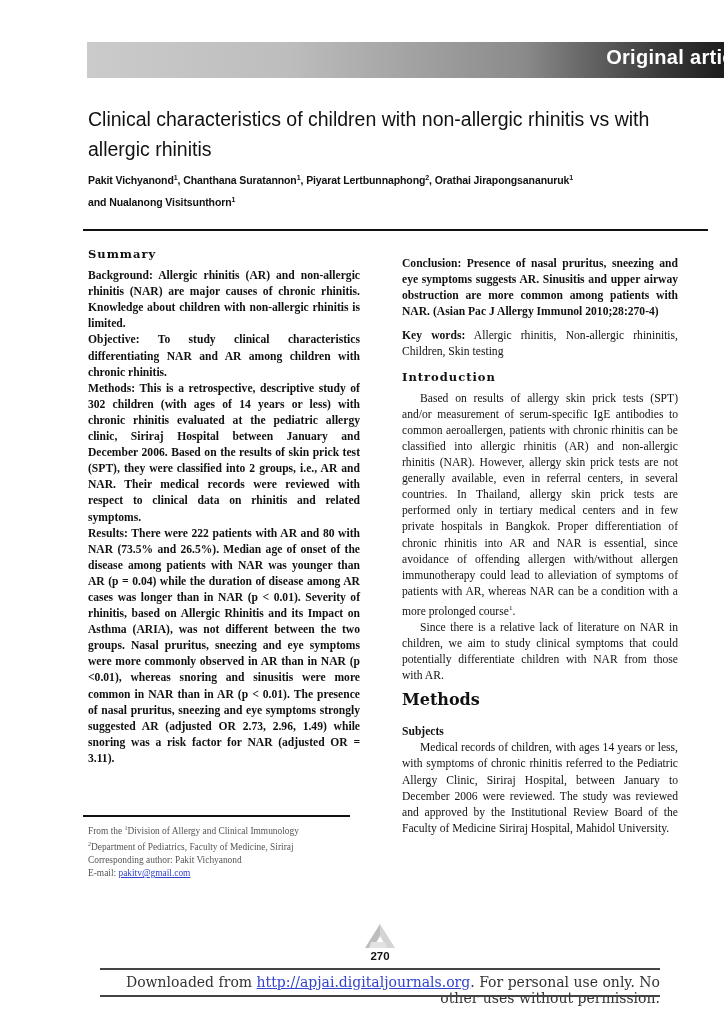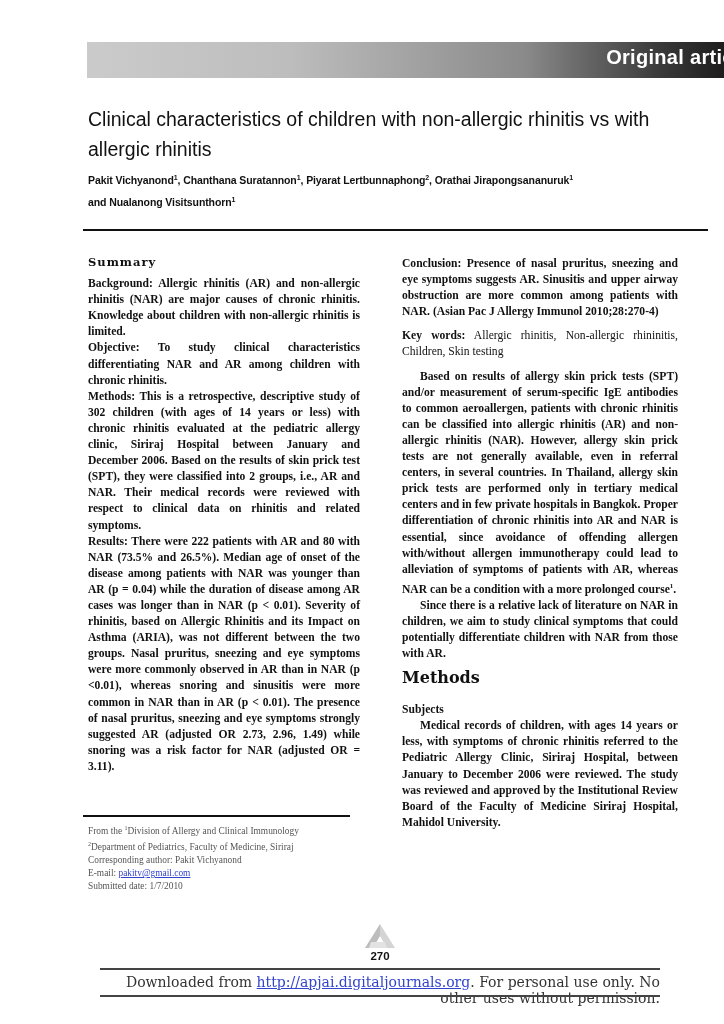--- a/index.html
+++ b/index.html
@@ -28,26 +28,26 @@
   .col-left {
     position: absolute; left: 88px; top: 246px; width: 272px;
     font-family: "Liberation Serif", serif; font-size: 11.6px; line-height: 16.1px; color: #111;
   }
   .col-right {
     position: absolute; left: 402px; top: 256px; width: 276px;
     font-family: "Liberation Serif", serif; font-size: 11.6px; line-height: 16.1px; color: #111;
   }
   .sec-head {
     font-family: "DejaVu Serif", serif; font-weight: bold; font-size: 11.5px;
-    letter-spacing: 1px; margin: 8px 0 6px 0;
+    letter-spacing: 1px; margin: 0 0 6px 0;
   }
   .abs p { margin: 0; text-align: justify; font-weight: bold; }
   .abs b { font-weight: bold; }
   .body-p { margin: 0; text-align: justify; }
-  .indent { text-indent: 18px; font-weight: bold; }
+  .indent { text-indent: 18px; }
   .kw { margin: 8px 0 8px 0; text-align: justify; }
   .kw .lbl { font-weight: bold; }
   .sub-head { font-family: "DejaVu Serif", serif; font-weight: bold; font-size: 16px; margin: 8px 0 6px 0; }
   .sub-head2 { font-family: "Liberation Serif", serif; font-weight: bold; font-size: 11.6px; margin: 16px 0 0 0; }
   .rule-foot { position: absolute; left: 83px; top: 815px; width: 267px; height: 2px; background: #111; }
   .affil {
     position: absolute; left: 88px; top: 822px; width: 270px;
     font-family: "Liberation Serif", serif; font-size: 9.4px; line-height: 13px; color: #555;
   }
   .affil .line { display: block; white-space: nowrap; }
@@ -86,35 +86,35 @@
     <p><b>Methods:</b><span> This is a retrospective, descriptive study of 302 children (with ages of 14 years or less) with chronic rhinitis evaluated at the pediatric allergy clinic, Siriraj Hospital between January and December 2006.  Based on the results of skin prick test (SPT), they were classified into 2 groups, i.e., AR and NAR. Their medical records were reviewed with respect to clinical data on rhinitis and related symptoms.</span></p>
     <p><b>Results:</b><span> There were 222 patients with AR and 80 with NAR (73.5% and 26.5%).  Median age of onset of the disease among patients with NAR was younger than AR (p = 0.04) while the duration of disease among AR cases was longer than in NAR (p &lt; 0.01). Severity of rhinitis, based on Allergic Rhinitis and its Impact on Asthma (ARIA), was not different between the two groups.  Nasal pruritus, sneezing and eye symptoms were more commonly observed in AR than in NAR (p &lt;0.01), whereas snoring and sinusitis were more common in NAR than in AR (p &lt; 0.01). The presence of nasal pruritus, sneezing and eye symptoms strongly suggested AR (adjusted OR 2.73, 2.96, 1.49) while snoring was a risk factor for NAR (adjusted OR = 3.11).</span></p>
   </div>
 </div>
 
 <div class="col-right">
   <div class="abs">
     <p><b>Conclusion:</b><span>  Presence of nasal pruritus, sneezing and eye symptoms suggests AR. Sinusitis and upper airway obstruction are more common among patients with NAR. (Asian Pac J Allergy Immunol 2010;28:270-4)</span></p>
   </div>
   <p class="kw"><span class="lbl">Key words:</span><span> Allergic rhinitis, Non-allergic rhininitis, Children, Skin testing</span></p>
+  <div class="sec-head">Introduction</div>
   <p class="body-p indent"><span>Based on results of allergy skin prick tests (SPT) and/or measurement of serum-specific IgE antibodies to common aeroallergen, patients with chronic rhinitis can be classified into allergic rhinitis (AR) and non-allergic rhinitis (NAR). However, allergy skin prick tests are not generally available, even in referral centers, in several countries.  In Thailand, allergy skin prick tests are performed only in tertiary medical centers and in few private hospitals in Bangkok.   Proper differentiation of chronic rhinitis into AR and NAR is essential, since avoidance of offending allergen with/without allergen immunotherapy could lead to alleviation of symptoms of patients with AR, whereas NAR can be a condition with a more prolonged course</span><sup style="font-size:7px;">1</sup><span>.</span></p>
   <p class="body-p indent">Since there is a relative lack of literature on NAR in children, we aim to study clinical symptoms that could potentially differentiate children with NAR from those with AR.</p>
   <div class="sub-head">Methods</div>
   <div class="sub-head2">Subjects</div>
   <p class="body-p indent">Medical records of children, with ages 14 years or less, with symptoms of chronic rhinitis referred to the Pediatric Allergy Clinic, Siriraj Hospital, between January to December 2006 were reviewed. The study was reviewed and approved by the Institutional Review Board of the Faculty of Medicine Siriraj Hospital, Mahidol University.</p>
 </div>
 
 <div class="rule-foot"></div>
 
 <div class="affil">
   <span class="line"><span>From the </span><sup>1</sup><span>Division of Allergy and Clinical Immunology</span></span>
   <span class="line"><sup>2</sup><span>Department of Pediatrics, Faculty of Medicine, Siriraj</span></span>
   <span class="line">Corresponding author: Pakit Vichyanond</span>
   <span class="line"><span>E-mail: </span><a>pakitv@gmail.com</a></span>
-  <span class="line">Submitted date: 1/7/2010</span>
 </div>
 
 <svg class="logo" viewBox="0 0 34 28">
   <polygon points="17,2 32,26 24,26 17,14" fill="#d4d4d4"></polygon>
   <polygon points="17,2 2,26 10,26 17,14" fill="#bdbdbd"></polygon>
   <polygon points="8,20 22,20 24,26 6,26" fill="#e2e2e2"></polygon>
 </svg>
 
 <div class="pagenum">270</div>
 

